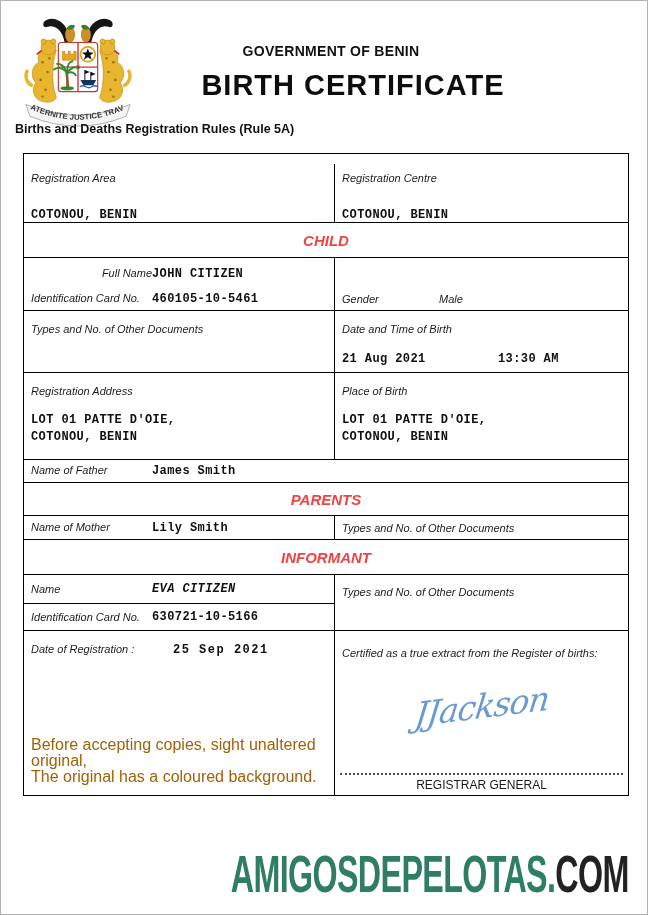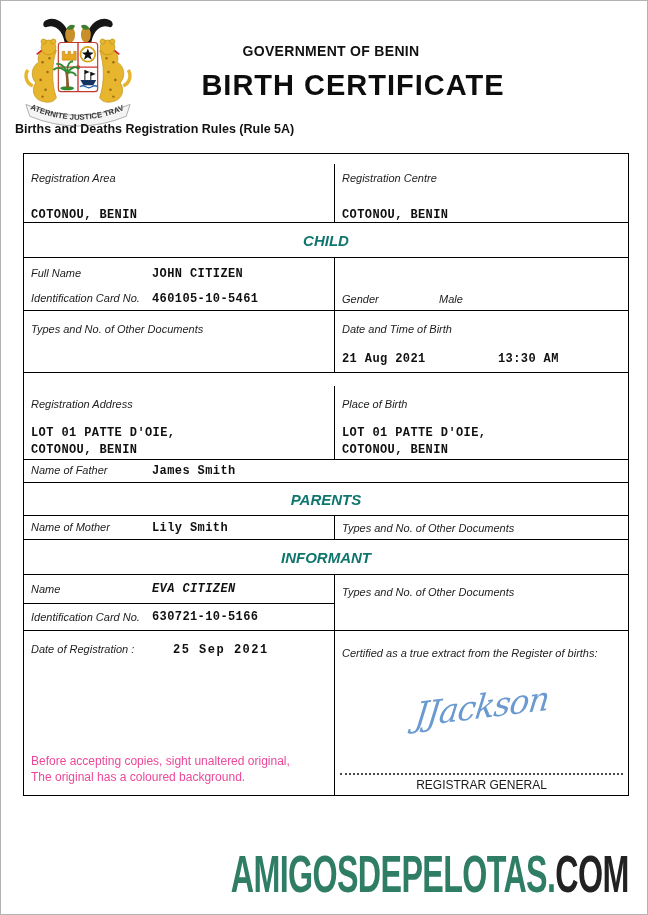--- a/index.html
+++ b/index.html
@@ -14,49 +14,49 @@
   .hdr-title { position:absolute; left:0; right:0; top:68px;  text-align:center; font-size:29px; font-weight:bold; color:#0d0d0d; letter-spacing:1px; padding-left:14px;margin-left:44px; }
   .hdr-sub   { position:absolute; left:0; right:0; top:121px; text-align:left; font-size:12.5px; font-weight:bold; color:#111; padding-left:14px; }
 
   
   .cert { position:absolute; left:22px; top:152px; width:606px; border:1px solid #000; background:#fff; }
   .row { display:flex; border-top:1px solid #000; }
   .row:first-child { border-top:none;align-items:flex-end; }
   .cl { width:311px; border-right:1px solid #000; position:relative; }
   .cr { flex:1; position:relative; }
   .band { display:flex; align-items:center; justify-content:center;
-          font-size:15px; font-weight:bold; font-style:italic; color:#0f766e; }
+          font-size:15px; font-weight:bold; font-style:italic; color:#ef4444; }
   .lbl { font-style:italic; font-size:11px; color:#1c1c1c; }
   .val { font-family:"Liberation Mono", monospace; font-weight:bold; font-size:12px; color:#101010; letter-spacing:.4px; }
   .pair { display:flex; align-items:baseline; padding-left:7px; }
   .pair .lbl { width:121px; flex-shrink:0; }
   .pair.wide .lbl { width:142px; }
 
   .h68 { height:68px; } .h35 { height:35px; } .h53 { height:53px; }
-  .h62 { height:62px; } .h87 { height:87px;align-items:flex-end; } .h33 { height:33px; }
+  .h62 { height:62px; } .h87 { height:87px; } .h33 { height:33px; }
   .h23 { height:23px; } .h24 { height:24px; }
   .h56 { height:56px; } .h165 { height:165px; }
 
   .pad { padding:8px 7px 0 7px; }
   .cell-colflex { display:flex; flex-direction:column; }
   .mt22 { margin-top:24px; }
   .addr { margin-top:13px; line-height:17px; }
   .gender-box { position:absolute; left:0; right:0; bottom:5px; }
   .gender-box .lbl.glabel { width:97px; flex-shrink:0; }
   .gender-val { font-style:italic; font-size:11px; color:#1c1c1c; }
   .dob-line { display:flex; padding-left:7px; margin-top:15px; }
   .dob-line .date { width:156px; flex-shrink:0; }
   .center-row { display:flex; align-items:center; height:100%; }
   .subrow { height:28px; display:flex; align-items:center; }
   .subrow + .subrow { border-top:1px solid #000; }
 
   
   .bottom-left { display:flex; flex-direction:column; justify-content:space-between; }
   .reg-pair { margin-top:12px; }
-  .notice { padding:0 7px 10px 7px; font-size:12px; color:#ec4899; line-height:16px; }
+  .notice { padding:0 7px 10px 7px; font-size:16px; color:#a16207; line-height:16px; }
   .certified { padding:12px 7px 0 7px; }
   .signature {
     position:absolute; left:50%; top:56px;
     transform:translateX(-50%) rotate(-7deg) skewX(-14deg);
     font-family:"DejaVu Serif", serif; font-style:italic;
     font-size:33px; letter-spacing:-1px; color:#6b9ad0; white-space:nowrap;
   }
   .sig-block { position:absolute; left:5px; right:5px; bottom:2px; text-align:center; }
   .dotline { border-top:2px dotted #4a4a4a; margin-bottom:3px; }
   .registrar { font-size:12px; color:#1a1a1a; line-height:15px; }
@@ -176,21 +176,21 @@
       <div class="cr pad cell-colflex">
         <span class="lbl">Registration Centre</span>
         <span class="val mt22">COTONOU, BENIN</span>
       </div>
     </div>
 
     <div class="row h35 band">CHILD</div>
 
     <div class="row h53">
       <div class="cl" style="padding-top:9px;">
-        <div class="pair" style="margin-bottom:11px;">
+        <div class="pair" style="margin-bottom:11px;text-align:right;">
           <span class="lbl">Full Name</span>
           <span class="val">JOHN CITIZEN</span>
         </div>
         <div class="pair">
           <span class="lbl">Identification Card No.</span>
           <span class="val">460105-10-5461</span>
         </div>
       </div>
       <div class="cr">
         <div class="pair gender-box">

